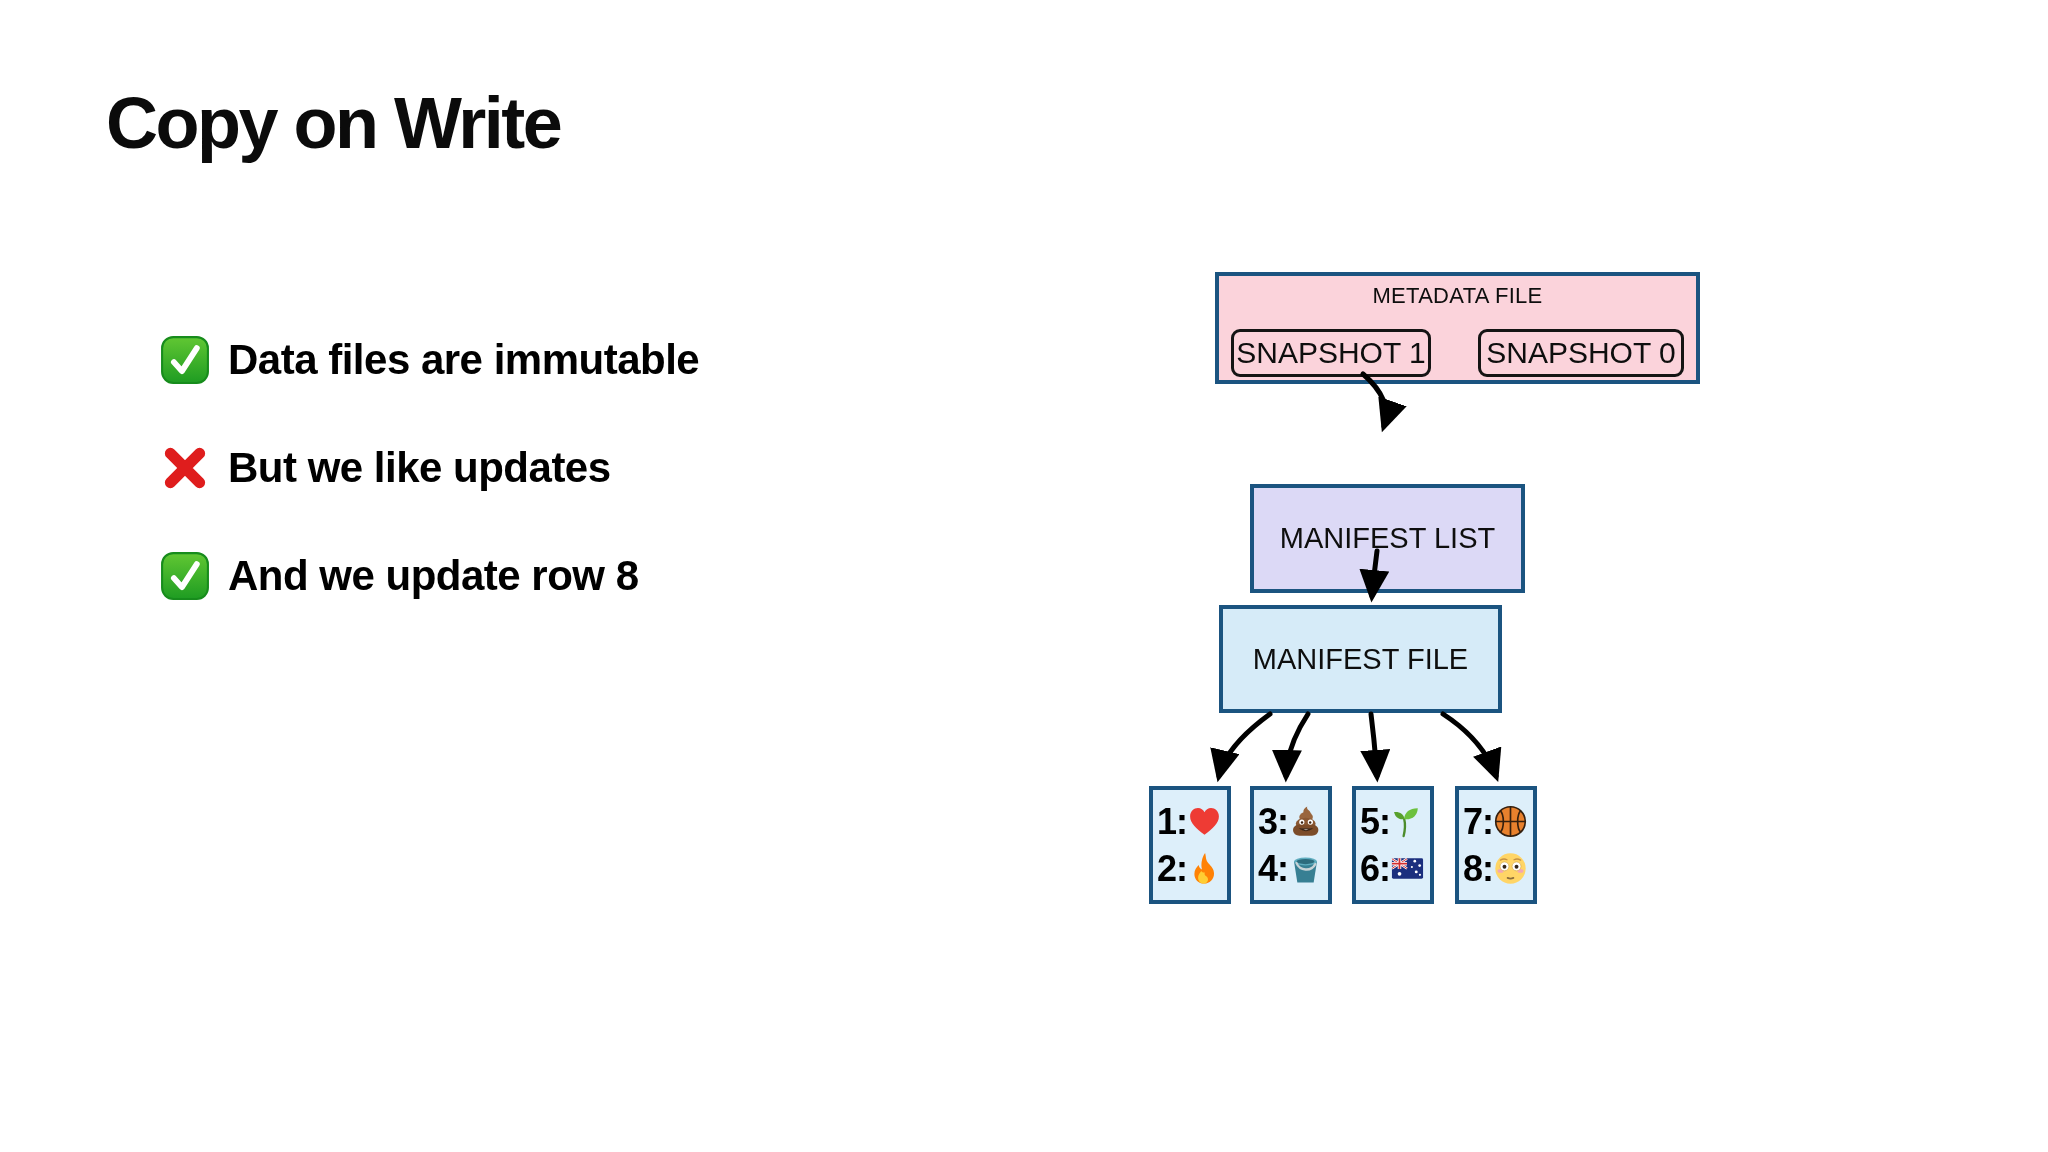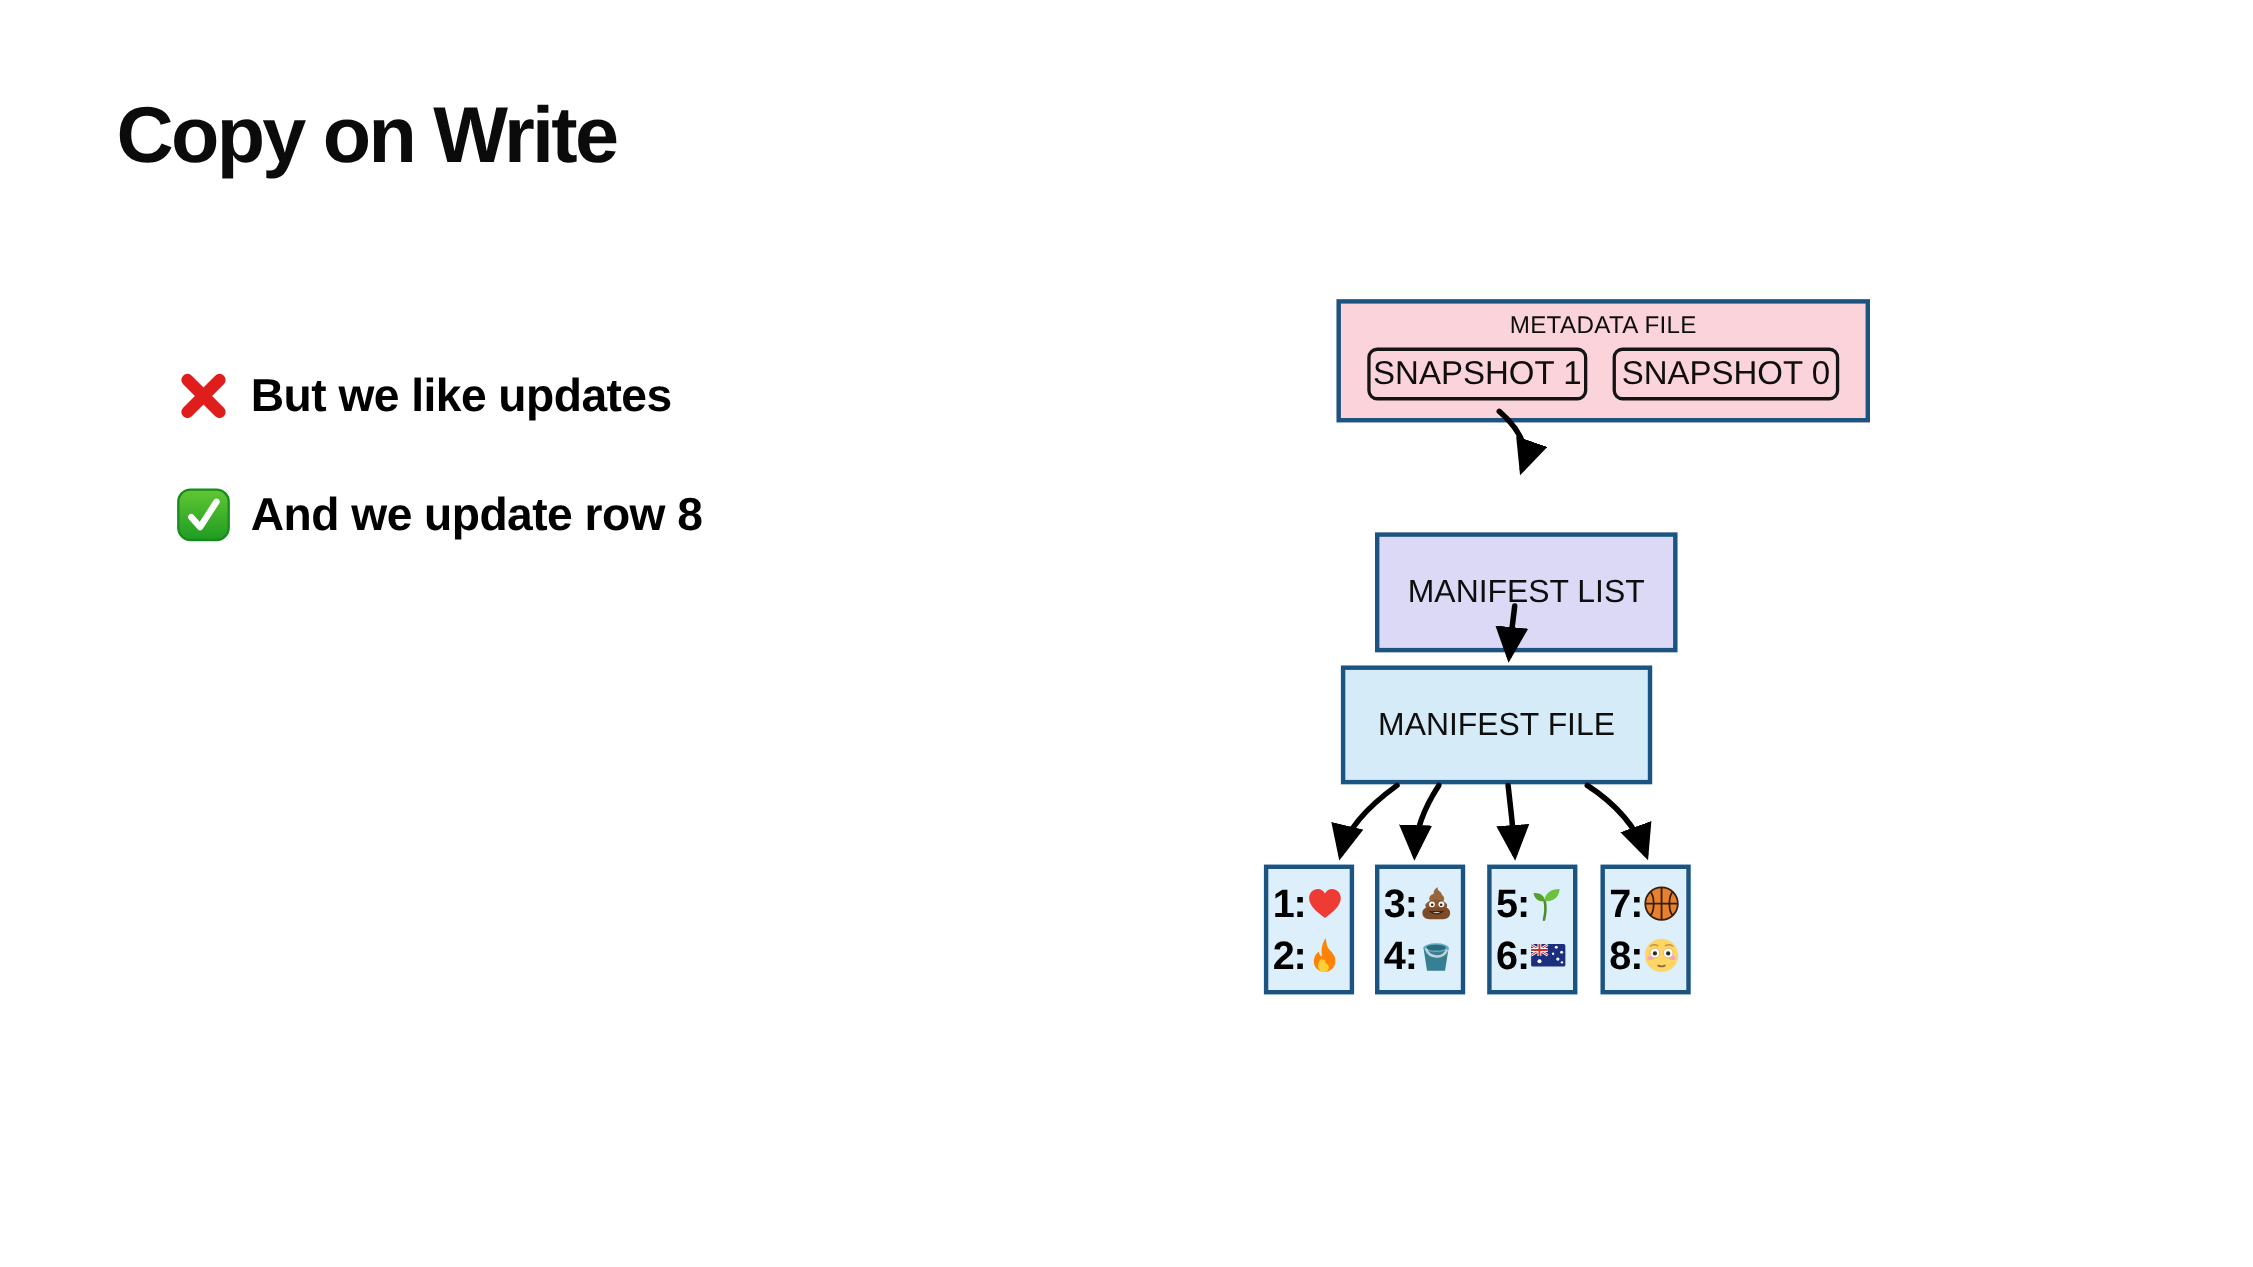--- a/index.html
+++ b/index.html
@@ -15,22 +15,22 @@
   .bullets li{display:flex;align-items:center;gap:18px;height:50px;margin-bottom:58px;}
   .bullet-icon{width:50px;height:50px;flex:none;}
   .bullet-text{font-size:42px;font-weight:600;letter-spacing:-0.5px;color:#000;white-space:nowrap;}
 
   
   .dg-box{position:absolute;box-sizing:border-box;border:4px solid #1b5480;
           display:flex;align-items:center;justify-content:center;color:#0e0e0e;}
   .metadata{left:1215px;top:272px;width:485px;height:112px;background:#fbd3db;
             flex-direction:column;justify-content:flex-start;padding-top:7px;}
   .metadata-title{font-size:22px;letter-spacing:0.3px;}
-  .snapshots{display:flex;width:100%;box-sizing:border-box;padding:0 24px;
-             justify-content:space-between;margin-top:7px;}
+  .snapshots{display:flex;width:100%;box-sizing:border-box;padding:0 12px;
+             justify-content:space-between;margin-top:20px;}
   .snapshot{box-sizing:border-box;border:3px solid #141414;border-radius:9px;height:48px;
             display:flex;align-items:center;justify-content:center;font-size:30px;}
   .snapshot.s1{width:200px;}
   .snapshot.s0{width:206px;}
   .manifest-list{left:1250px;top:440px;width:275px;height:109px;background:#dcd9f6;font-size:29px;margin-top:44px;}
   .manifest-file{left:1219px;top:605px;width:283px;height:108px;background:#d6ebf8;font-size:29px;text-align:center;}
 
   
   .datafile{position:absolute;top:786px;width:82px;height:118px;box-sizing:border-box;
             border:4px solid #1b5480;background:#ddeffa;display:flex;flex-direction:column;
@@ -126,20 +126,26 @@
       <path d="M15 27.6 Q18 29 21 27.6" fill="none" stroke="#8a6d3b" stroke-width="1.8" stroke-linecap="round"></path>
     </symbol>
   </defs>
 </svg>
 
 <div class="slide">
 
   <h1 class="title">Copy on Write</h1>
 
   <ul class="bullets">
+    <li>
+      <svg class="bullet-icon">
+          <use href="#sym-check" xlink:href="#sym-check"></use>
+        </svg>
+      <span class="bullet-text">Data files are immutable</span>
+    </li>
     <li>
       <svg class="bullet-icon">
           <use href="#sym-cross" xlink:href="#sym-cross"></use>
         </svg>
       <span class="bullet-text">But we like updates</span>
     </li>
     <li>
       <svg class="bullet-icon">
           <use href="#sym-check" xlink:href="#sym-check"></use>
         </svg>

